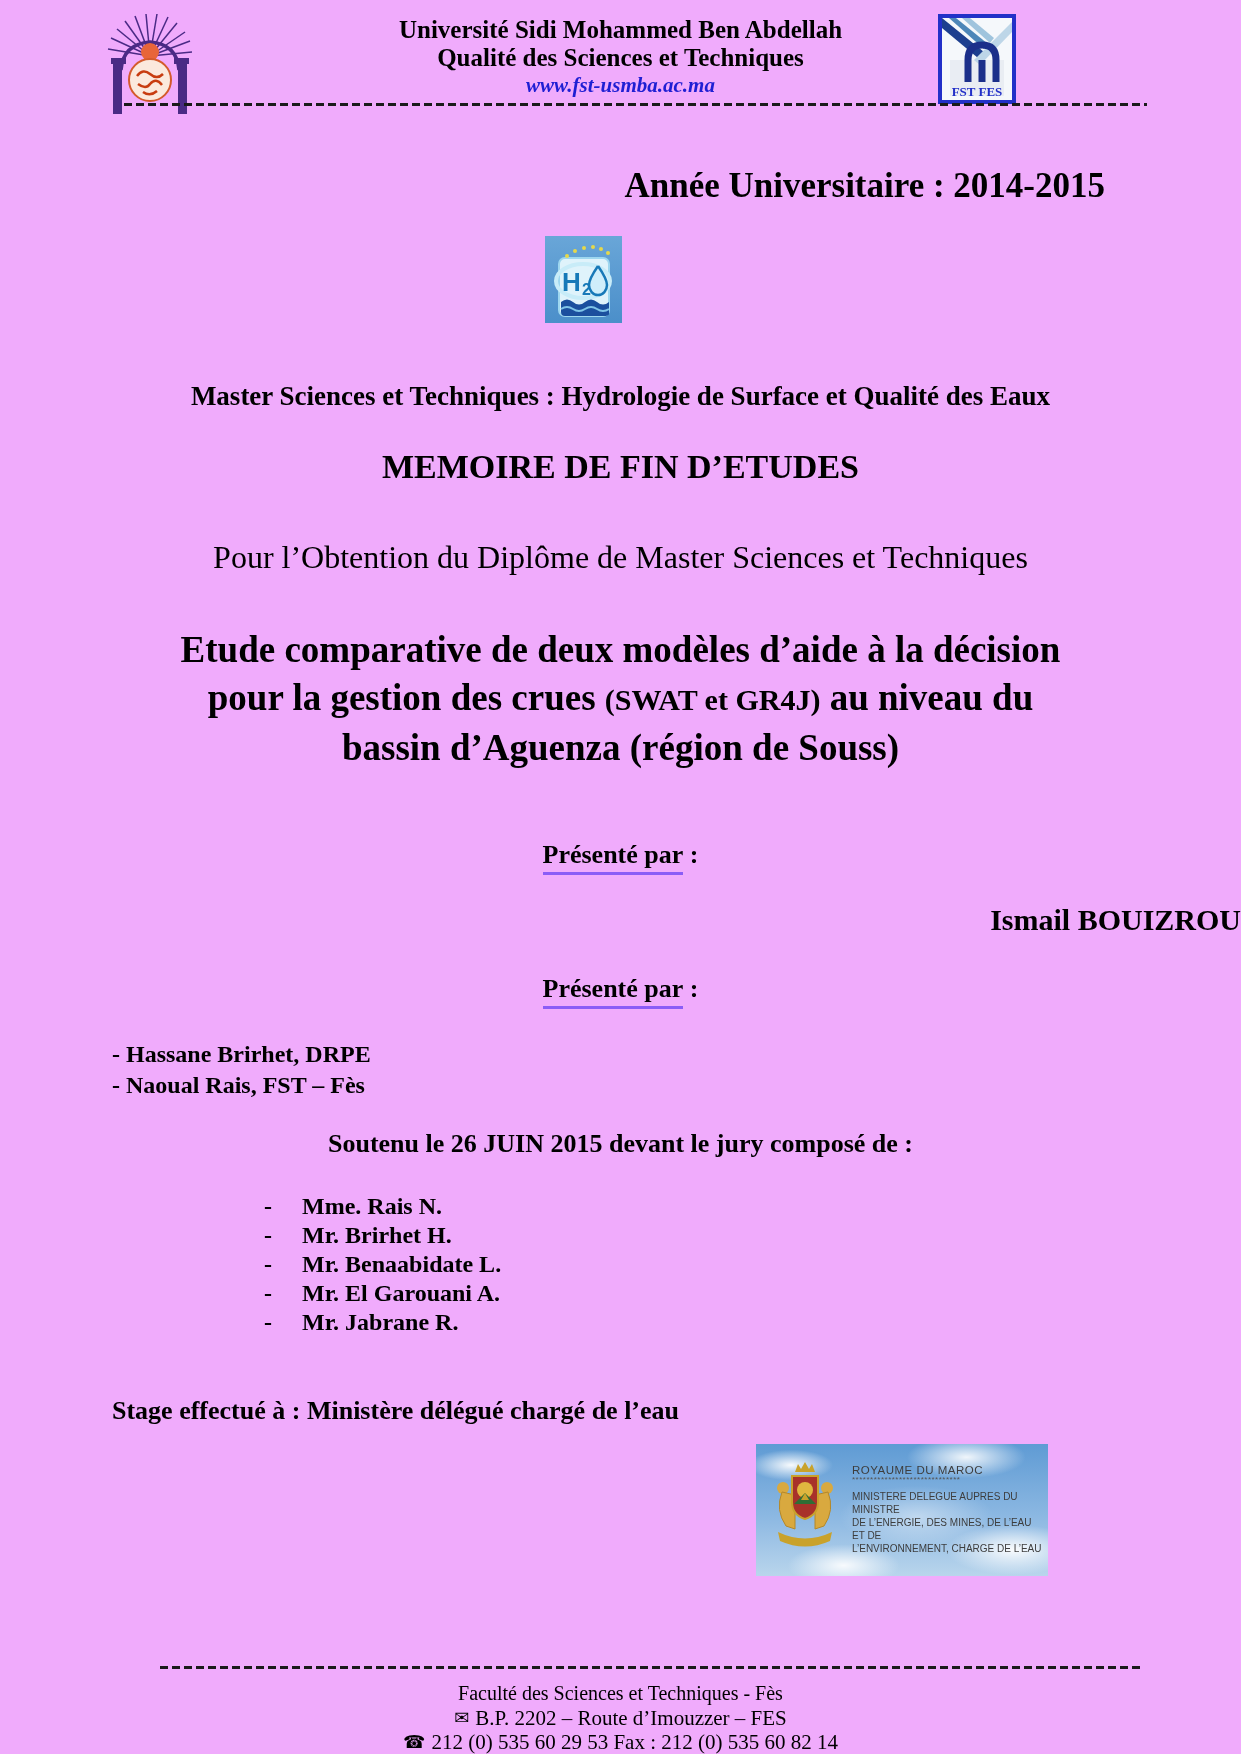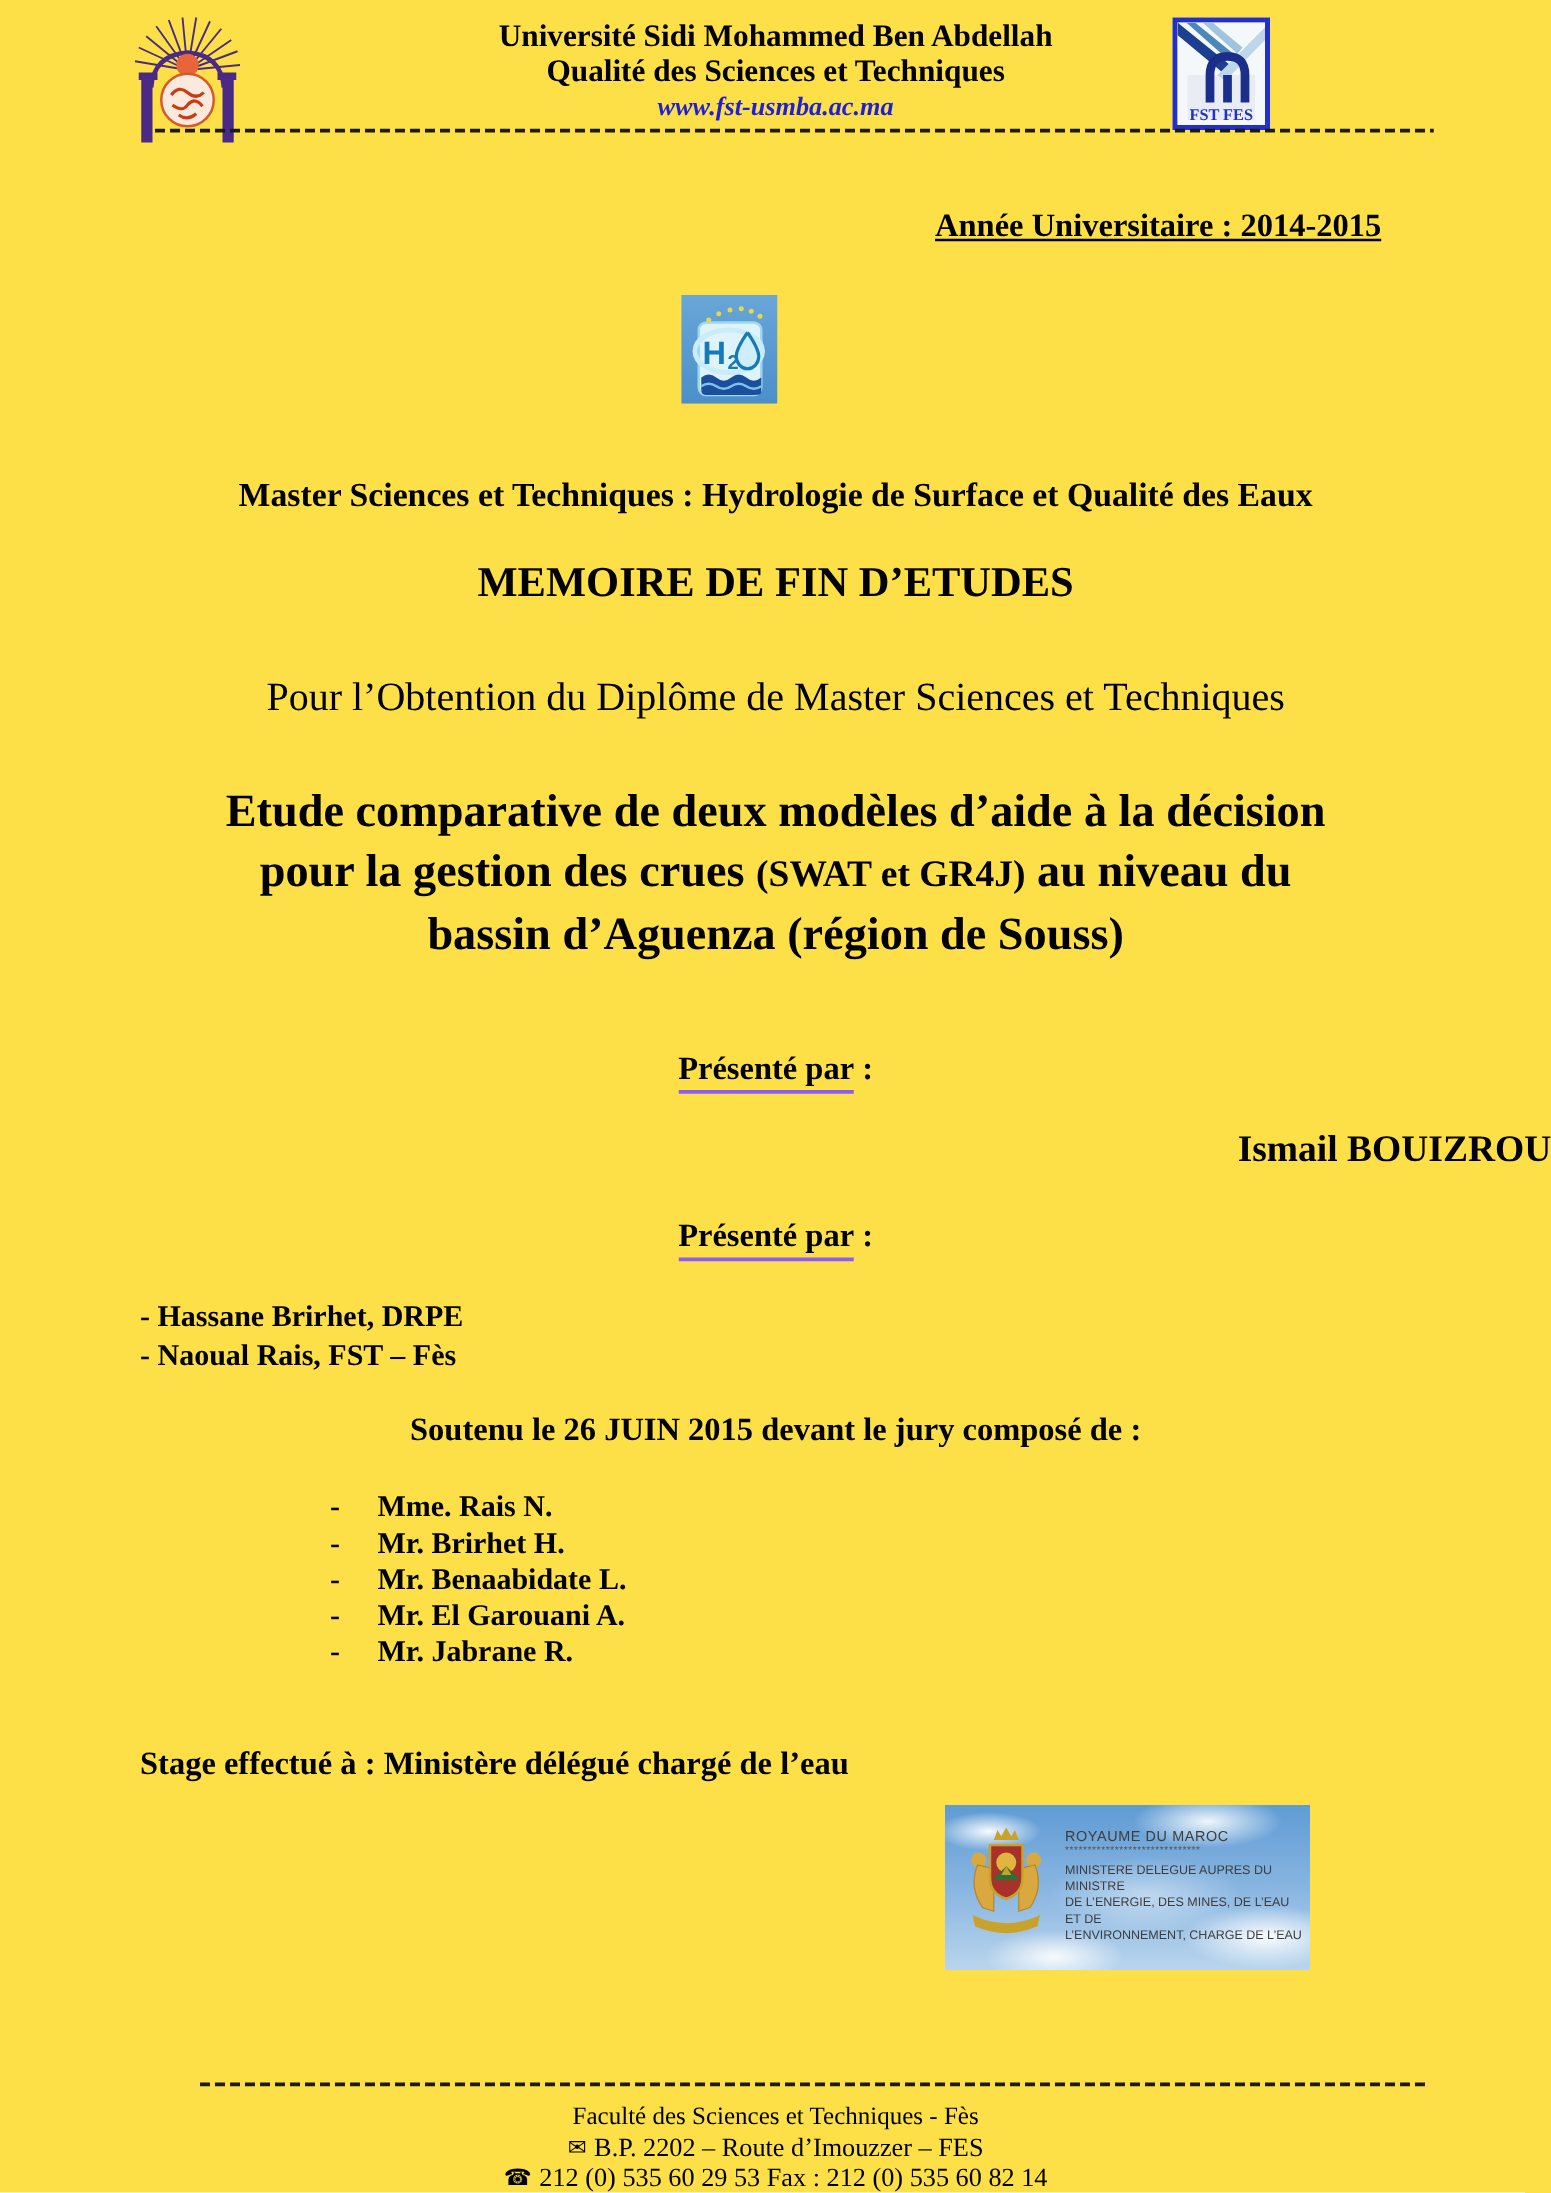--- a/index.html
+++ b/index.html
@@ -1,32 +1,32 @@
 <!DOCTYPE html>
 <html><head>
 <meta charset="utf-8">
 <style>
   html,body{margin:0;padding:0;background:#ffffff;}
   .page{
-    position:relative;width:1241px;height:1754px;background:#fde047;
+    position:relative;width:1241px;height:1754px;background:#f0abfc;
     font-family:"Liberation Serif", serif;color:#000;overflow:hidden;
   }
   
   .uni-logo{position:absolute;left:103px;top:10px;width:94px;height:106px;}
   .header-center{position:absolute;left:0;top:16px;width:100%;text-align:center;}
   .h-line{font-weight:bold;font-size:25px;line-height:28px;}
   .h-site{color:#1f1fd3;font-weight:bold;font-style:italic;font-size:21px;line-height:27px;}
   .fst-logo{position:absolute;left:938px;top:14px;width:78px;height:90px;
     border:4px solid #2230c8;box-sizing:border-box;background:#f5f8fb;}
   .rule{position:absolute;height:3px;
     background:repeating-linear-gradient(90deg,#1a1a1a 0 8px,transparent 8px 12px);}
   .rule-top{left:124px;top:103px;width:1023px;}
   .rule-bottom{left:160px;top:1666px;width:980px;}
   
-  .annee{position:absolute;right:136px;top:166px;font-size:26px;font-weight:bold;text-decoration:underline;}
+  .annee{position:absolute;right:136px;top:166px;font-size:35px;font-weight:bold;}
   .h2o-logo{position:absolute;left:545px;top:236px;width:77px;height:87px;}
   .program{position:absolute;left:0;top:381px;width:100%;text-align:center;
     font-size:27px;font-weight:bold;}
   .memoire{position:absolute;left:0;top:448px;width:100%;text-align:center;
     font-size:34px;font-weight:bold;}
   .diploma{position:absolute;left:0;top:539px;width:100%;text-align:center;font-size:32px;}
   .thesis-title{position:absolute;left:0;top:626px;width:100%;text-align:center;
     font-size:37px;font-weight:bold;line-height:48px;}
   .thesis-title .small{font-size:30px;}
   .presented,.encadre{position:absolute;left:0;width:100%;text-align:center;

